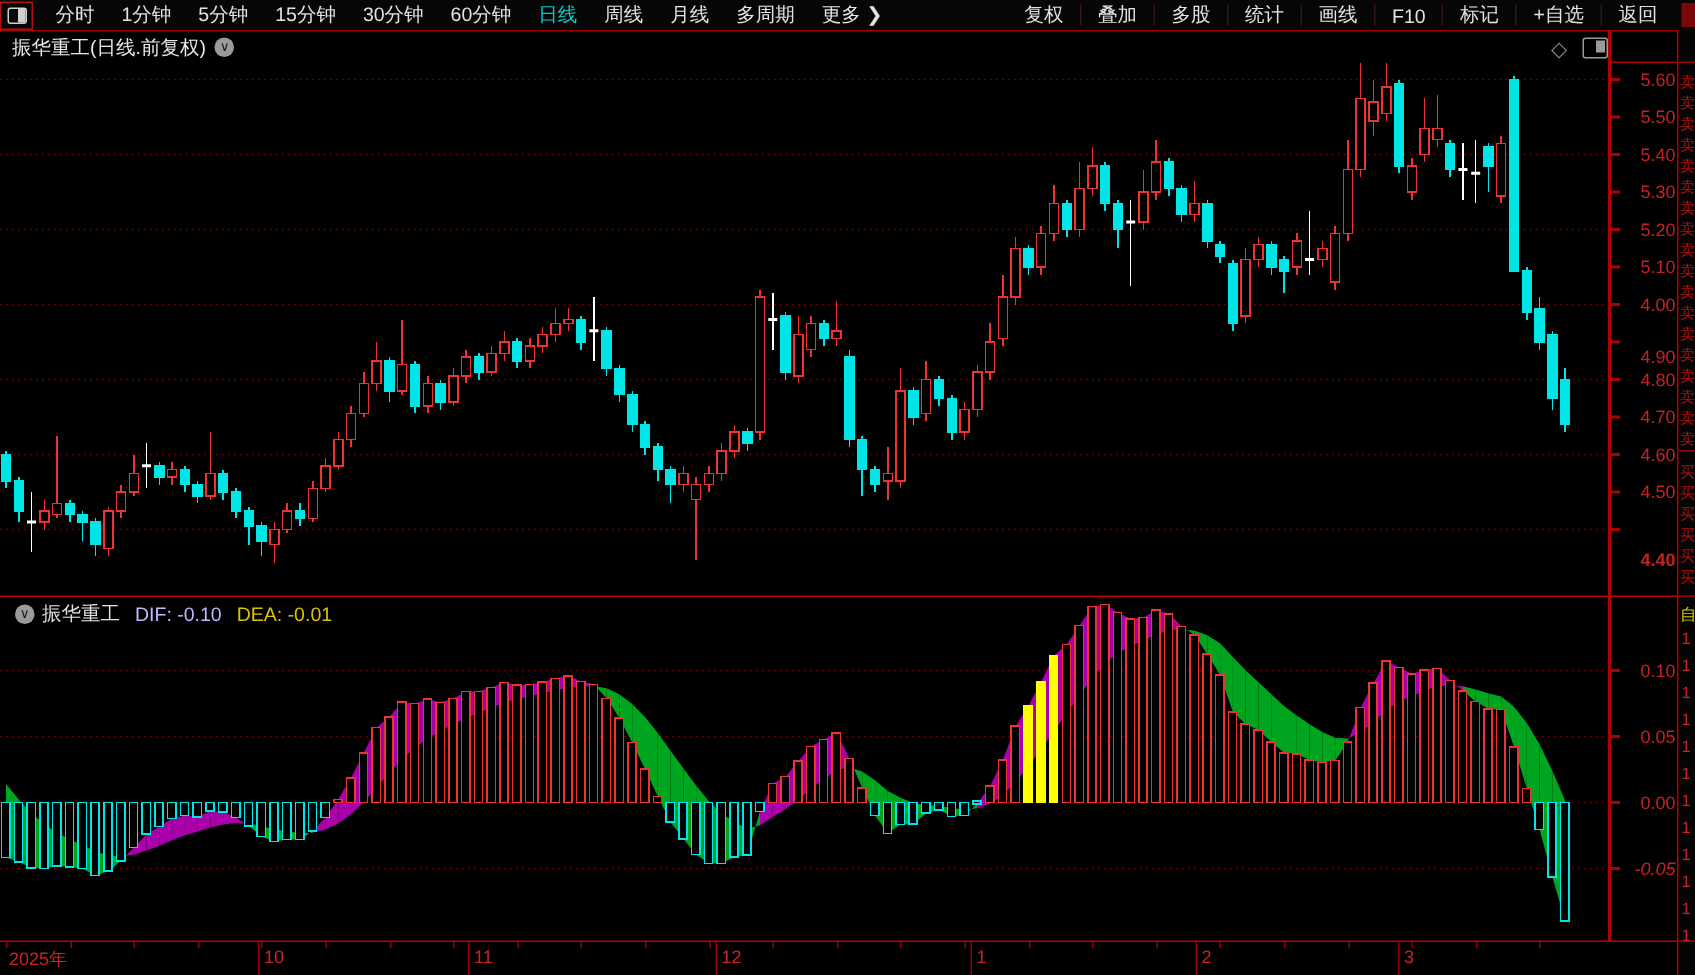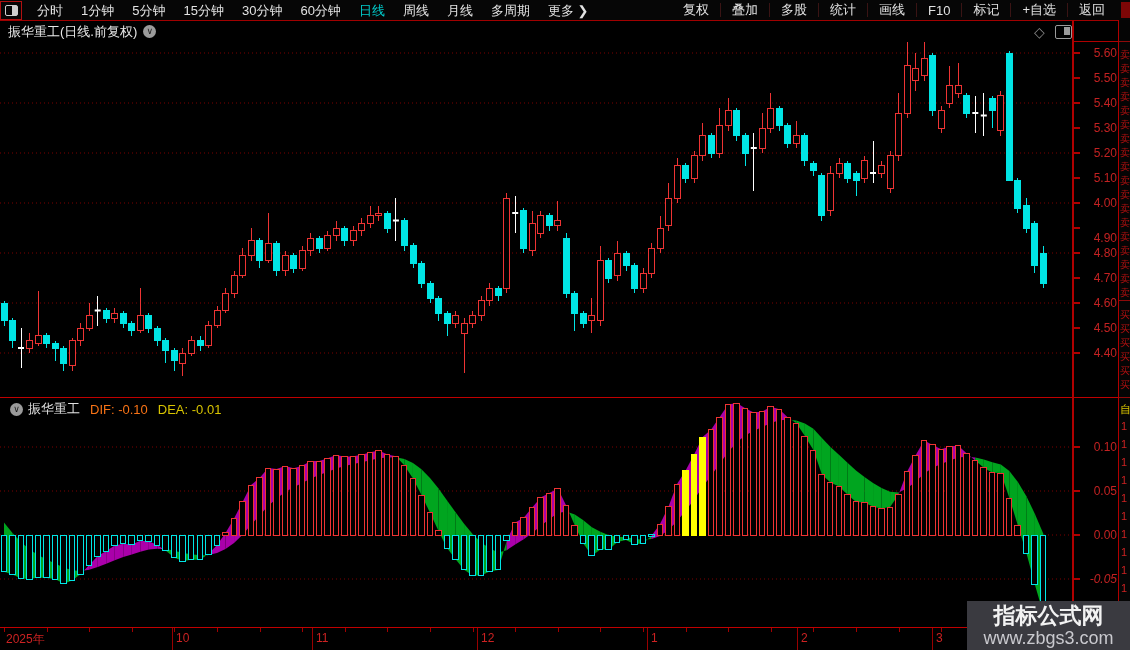--- a/index.html
+++ b/index.html
@@ -34,21 +34,21 @@
   #ind-svg{position:absolute;left:0;top:398px;}
   .divider1{position:absolute;left:0;top:397px;width:1130px;height:1px;background:#c00000;}
   .divider2{position:absolute;left:0;top:627px;width:1130px;height:1px;background:#c00000;}
   .axis-vline{position:absolute;left:1072px;top:20px;width:2px;height:608px;background:#b00000;}
   .corner-line{position:absolute;left:1073px;top:41px;width:57px;height:1px;background:#b00000;}
   .plabel{position:absolute;width:40px;text-align:right;color:#c32222;font-size:12px;}
   .ptick{position:absolute;left:1074px;width:6px;height:2px;background:#b00000;}
   
   .ind-header{position:absolute;left:4px;top:400px;display:flex;align-items:center;z-index:5;}
   .ind-name{color:#e0e0e0;font-size:13px;margin-left:5px;}
-  .ind-dif{color:#f97316;font-size:13px;margin-left:10px;}
+  .ind-dif{color:#c4b5fd;font-size:13px;margin-left:10px;}
   .ind-dea{color:#d8c400;font-size:13px;margin-left:10px;}
   
   .date-axis{position:absolute;left:0;top:628px;width:1073px;height:22px;background:#000;}
   .dlabel{position:absolute;top:3px;color:#cc2222;font-size:12px;}
   .dsep{position:absolute;top:0;width:1px;height:22px;background:#990000;}
   .dtick{position:absolute;top:0;width:1px;height:4px;background:#a00000;}
   
   .side-strip{position:absolute;left:1118px;top:20px;width:12px;height:630px;background:#050505;
               border-left:1px solid #b00000;overflow:hidden;box-sizing:border-box;}
   .ss-char{position:absolute;left:1px;color:#b01010;font-size:10px;width:14px;overflow:hidden;}
@@ -640,21 +640,21 @@
       <span class="plabel" style="left: 1077px; top: 231px;">4.90</span>
       <span class="ptick" style="top: 227px;"></span>
       <span class="plabel" style="left: 1077px; top: 246px;">4.80</span>
       <span class="ptick" style="top: 252px;"></span>
       <span class="plabel" style="left: 1077px; top: 271px;">4.70</span>
       <span class="ptick" style="top: 277px;"></span>
       <span class="plabel" style="left: 1077px; top: 296px;">4.60</span>
       <span class="ptick" style="top: 302px;"></span>
       <span class="plabel" style="left: 1077px; top: 321px;">4.50</span>
       <span class="ptick" style="top: 327px;"></span>
-      <span class="plabel" style="left: 1077px; top: 346px;">4.40</span>
+      <span class="plabel" style="left: 1077px; top: 366px; font-weight: bold;">4.40</span>
       <span class="ptick" style="top: 352px;"></span>
       <span class="plabel" style="left: 1077px; top: 440px;">0.10</span>
       <span class="ptick" style="top: 446px;"></span>
       <span class="plabel" style="left: 1077px; top: 484px;">0.05</span>
       <span class="ptick" style="top: 490px;"></span>
       <span class="plabel" style="left: 1077px; top: 528px;">0.00</span>
       <span class="ptick" style="top: 534px;"></span>
       <span class="plabel" style="left: 1077px; top: 572px; font-style: italic;">-0.05</span>
       <span class="ptick" style="top: 578px;"></span>
     </div>
@@ -737,17 +737,13 @@
       <span class="ss-one" style="top: 472px;">1</span>
       <span class="ss-one" style="top: 490px;">1</span>
       <span class="ss-one" style="top: 508px;">1</span>
       <span class="ss-one" style="top: 526px;">1</span>
       <span class="ss-one" style="top: 544px;">1</span>
       <span class="ss-one" style="top: 562px;">1</span>
       <span class="ss-one" style="top: 580px;">1</span>
       <span class="ss-one" style="top: 598px;">1</span>
     </div>
 
-  <div class="watermark">
-    <span class="wm1">指标公式网</span>
-    <span class="wm2">www.zbgs3.com</span>
-  </div>
 </div>
 
 </body></html>

